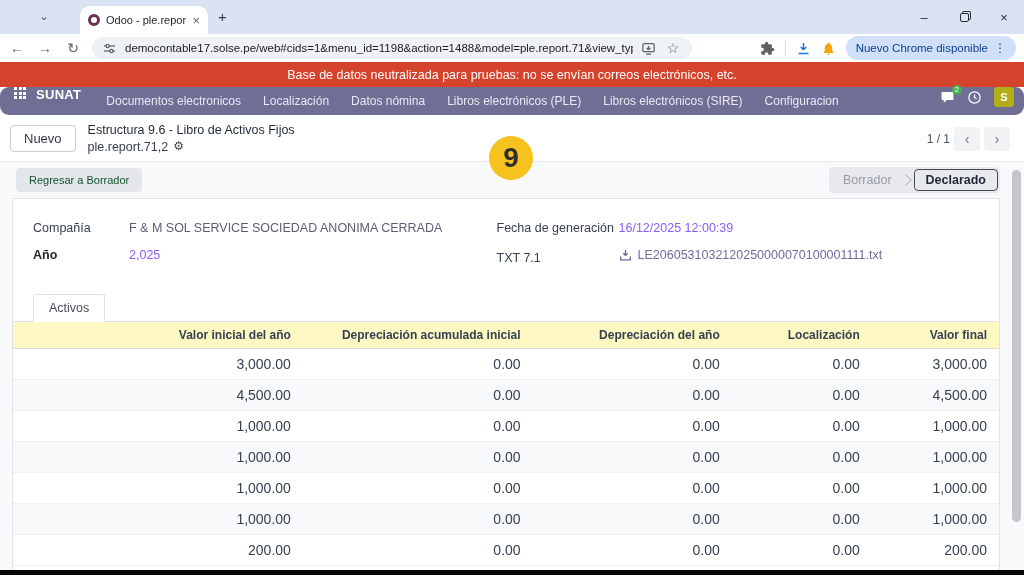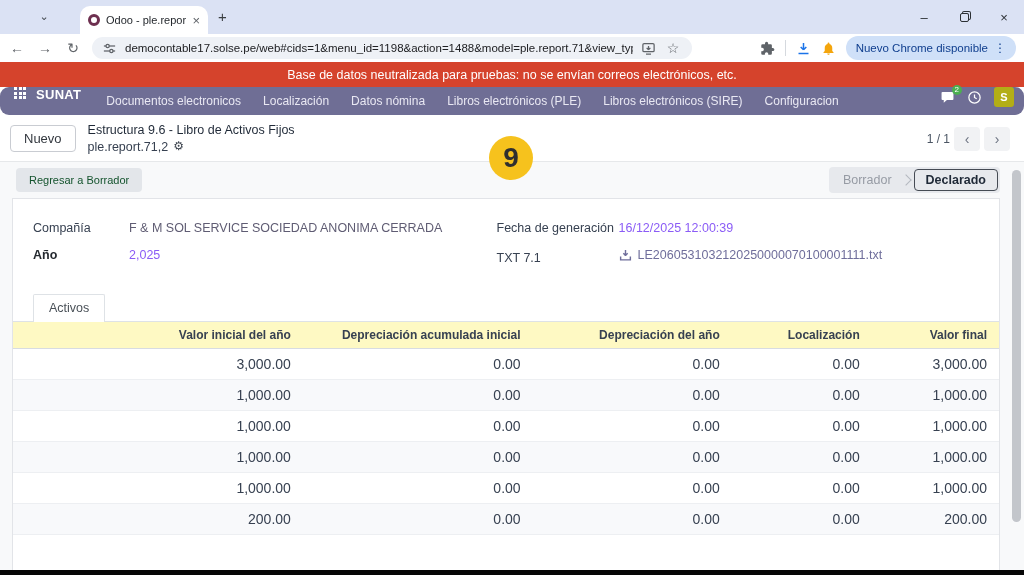--- a/index.html
+++ b/index.html
@@ -294,20 +294,27 @@
       </thead>
       <tbody>
   <tr>
     <td>3,000.00</td>
             <td>0.00</td>
             <td>0.00</td>
     <td>0.00</td>
             <td>3,000.00</td>
   </tr>
 
+  <tr>
+    <td>4,500.00</td>
+            <td>0.00</td>
+            <td>0.00</td>
+    <td>0.00</td>
+            <td>4,500.00</td>
+  </tr>
 
   <tr>
     <td>1,000.00</td>
             <td>0.00</td>
             <td>0.00</td>
     <td>0.00</td>
             <td>1,000.00</td>
   </tr>
 
   <tr>

